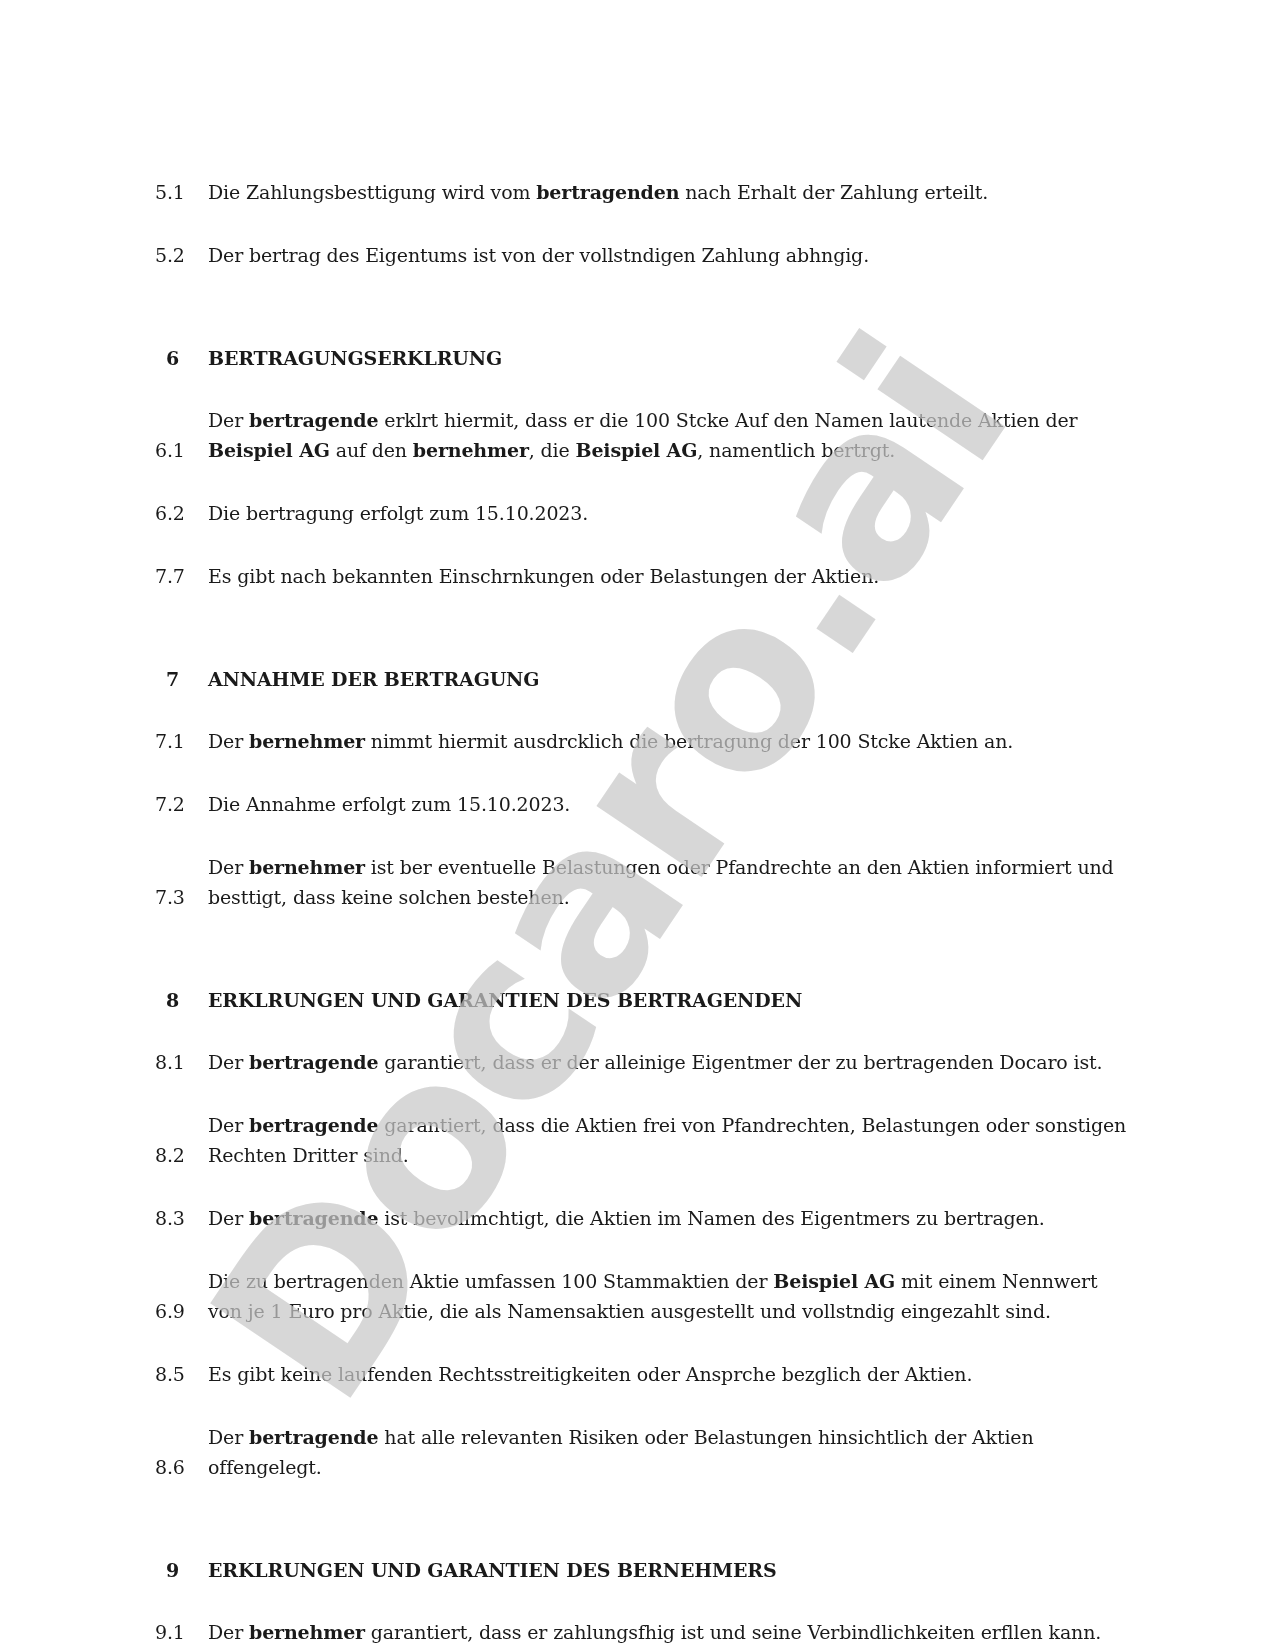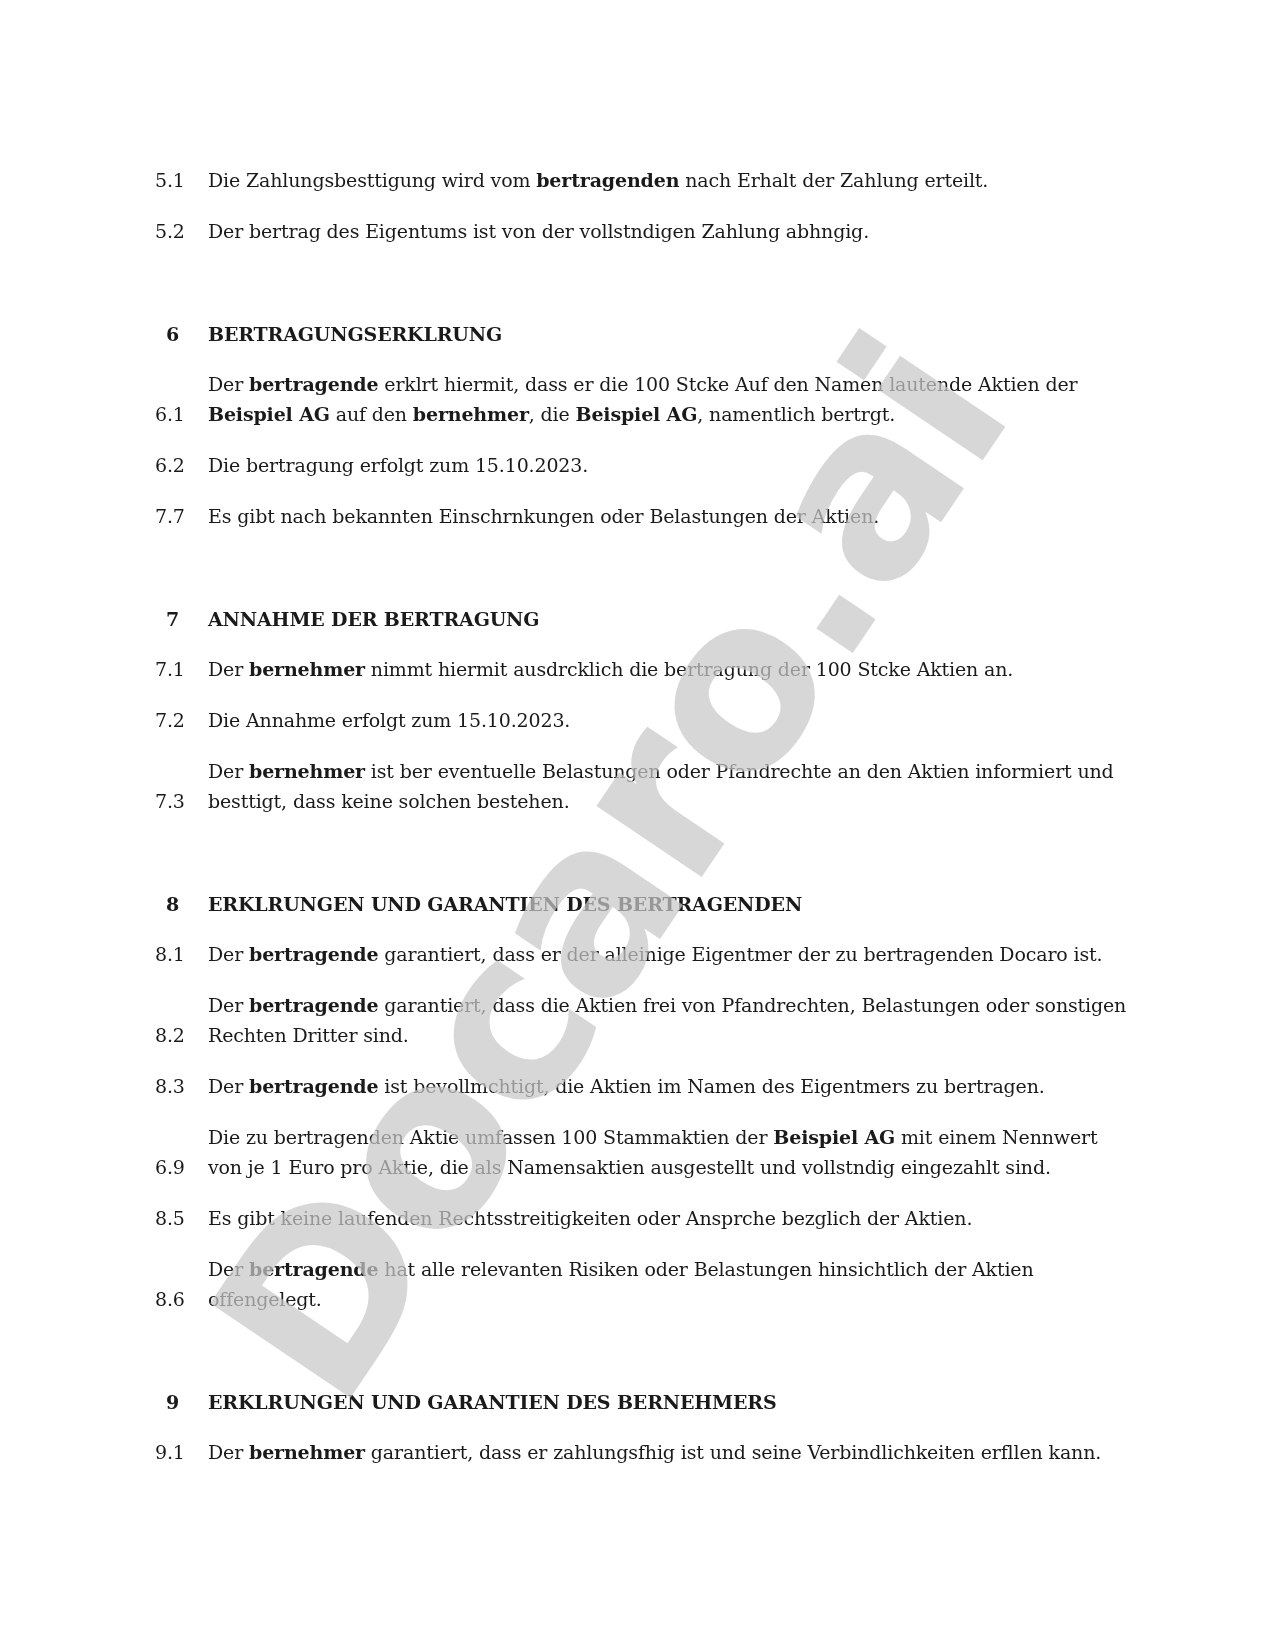--- a/index.html
+++ b/index.html
@@ -35,20 +35,21 @@
       display: flex;
       align-items: flex-end;
       margin-bottom: 21px;
     }
     .item .num {
       width: 53px;
       flex: 0 0 53px;
     }
     .item .text {
       flex: 1;
+      margin-top: 12px;
     }
     .heading {
       display: flex;
       align-items: flex-start;
       margin-top: 73px;
       margin-bottom: 20px;
       font-weight: bold;
     }
     .heading .num {
       width: 24px;

